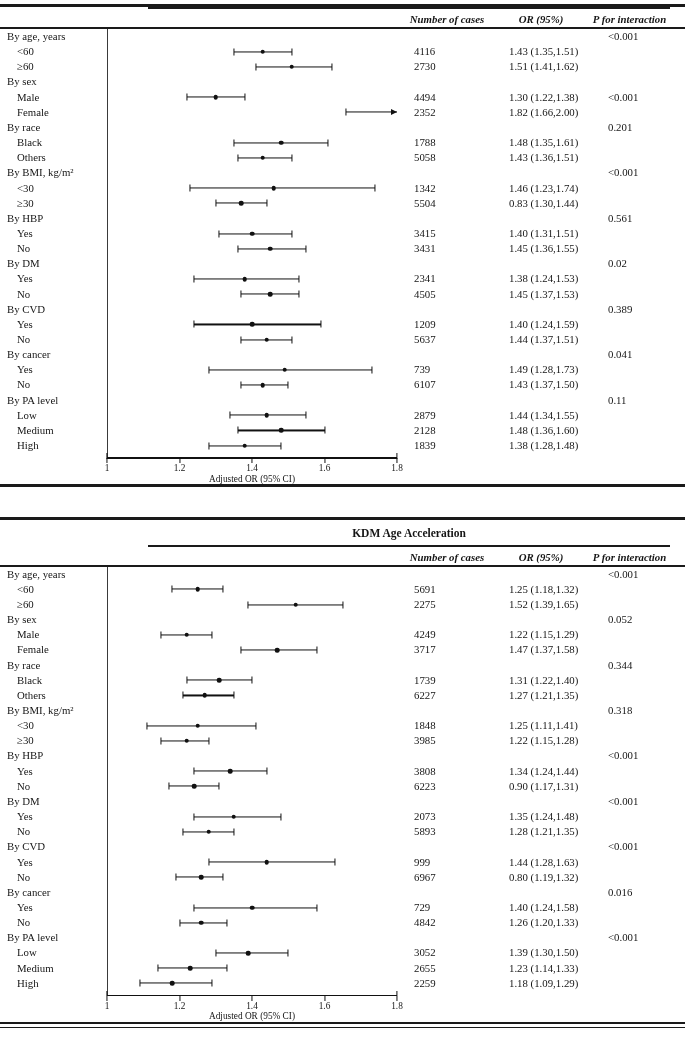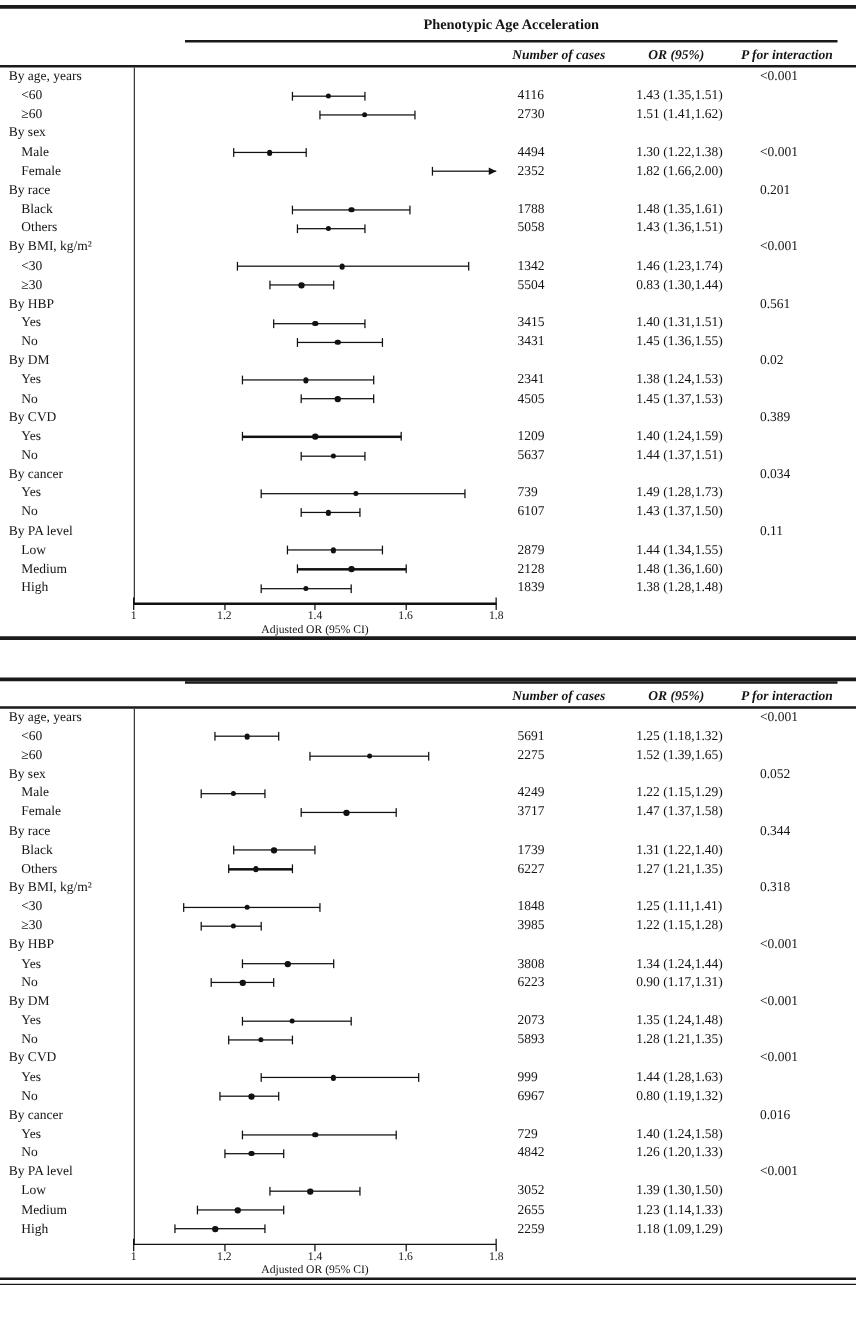--- a/index.html
+++ b/index.html
@@ -54,23 +54,20 @@
   .endline { height:2.5px; background:#1a1a1a; }
   .endline.double { height:6px; background:transparent;
                     border-top:2.5px solid #1a1a1a; border-bottom:1.5px solid #1a1a1a; }
 </style>
 </head>
 <body>
 
 <div class="fig" id="panels">
     <section class="panel first">
       <div class="topline"></div>
-      <div class="titlerow">
-        <div class="ptitle">Phenotypic Age Acceleration</div>
-      </div>
       <div class="title-underline"></div>
       <div class="phead">
         <div class="hcell h-cases">Number of cases</div>
         <div class="hcell h-or">OR (95%)</div>
         <div class="hcell h-p pheader">P for interaction</div>
       </div>
       <div class="headline"></div>
       <div class="pbody" style="height: 455.2px;">
         <div class="refline" style="height: 429.2px;"></div>
         <div class="row" style="top: 0px;">
@@ -249,21 +246,21 @@
             <div class="ciline" style="left: 46.25%; width: 17.5%;"></div>
             <div class="cap" style="left: 46.25%;"></div>
             <div class="cap" style="left: 63.75%;"></div>
             <div class="dot" style="left: 55%;"></div>
           </div>
           <div class="cases">5637</div>
           <div class="orv">1.44 (1.37,1.51)</div>
         </div>
         <div class="row" style="top: 318.15px;">
           <div class="lab glab">By cancer</div>
-          <div class="pv">0.034</div>
+          <div class="pv">0.041</div>
         </div>
         <div class="row" style="top: 333.3px;">
           <div class="lab ilab">Yes</div>
           <div class="plot">
             <div class="ciline" style="left: 35%; width: 56.25%;"></div>
             <div class="cap" style="left: 35%;"></div>
             <div class="cap" style="left: 91.25%;"></div>
             <div class="dot" style="left: 61.25%;"></div>
           </div>
           <div class="cases">739</div>
@@ -331,20 +328,23 @@
           <div class="ticklab" style="left: 75%;">1.6</div>
           <div class="tick" style="left: 100%;"></div>
           <div class="ticklab" style="left: 100%;">1.8</div>
           <div class="caption">Adjusted OR (95% CI)</div>
         </div>
       </div>
       <div class="endline"></div>
     </section>
     <section class="panel second">
       <div class="topline"></div>
+      <div class="titlerow">
+        <div class="ptitle">KDM Age Acceleration</div>
+      </div>
       <div class="title-underline"></div>
       <div class="phead">
         <div class="hcell h-cases">Number of cases</div>
         <div class="hcell h-or">OR (95%)</div>
         <div class="hcell h-p pheader">P for interaction</div>
       </div>
       <div class="headline"></div>
       <div class="pbody" style="height: 455.2px;">
         <div class="refline" style="height: 429.2px;"></div>
         <div class="row" style="top: 0px;">

